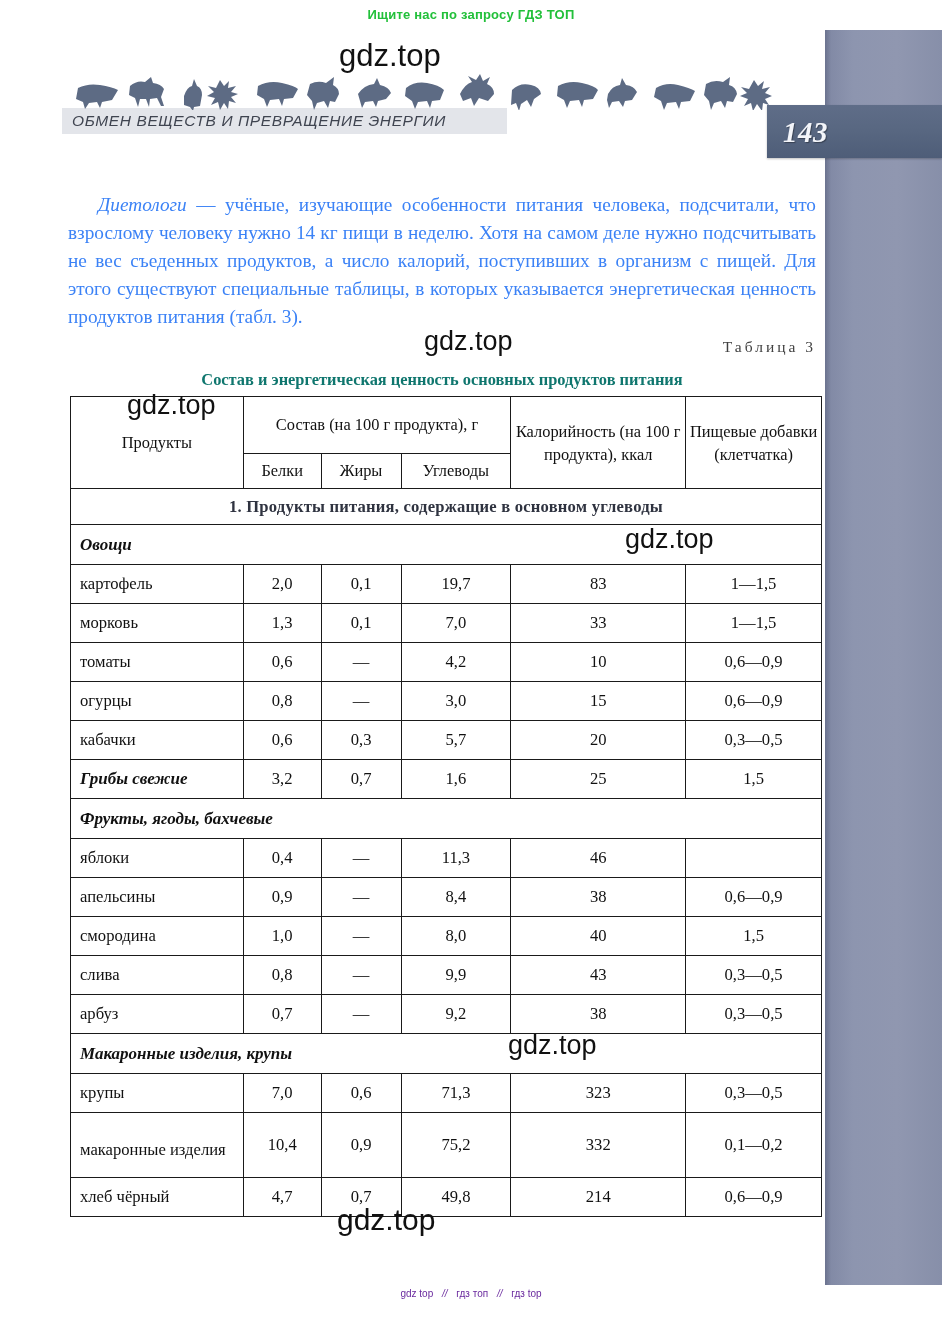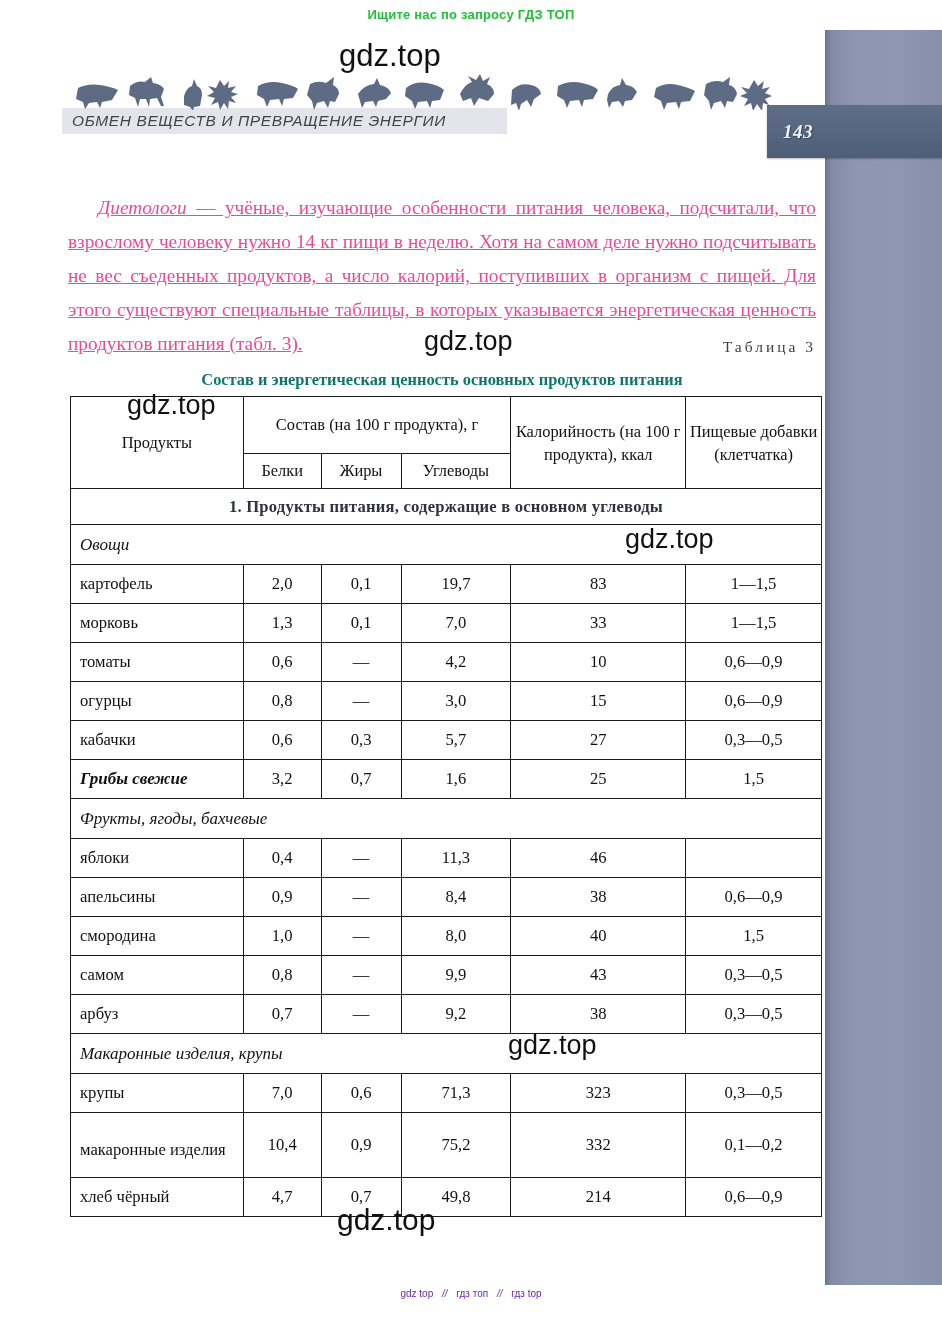--- a/index.html
+++ b/index.html
@@ -65,21 +65,21 @@
     z-index: 12;
   }
   .page-tab .num {
     position: absolute;
     left: 16px; top: 50%;
     transform: translateY(-50%);
     color: #f3f5fa;
     font-family: "Liberation Serif", serif;
     font-style: italic;
     font-weight: bold;
-    font-size: 19px;
+    font-size: 29px;
     letter-spacing: .5px;
     text-shadow: 1px 1px 1px rgba(0,0,0,.35);
   }
 
   
   .animal-band {
     position: absolute;
     left: 72px; top: 74px;
     width: 730px; height: 36px;
     z-index: 8;
@@ -107,26 +107,25 @@
     white-space: nowrap;
     z-index: 9;
   }
 
   
   .body-par {
     position: absolute;
     left: 68px; top: 172px;
     width: 748px;
     font-size: 19.3px;
-    line-height: 34px;
+    line-height: 28px;
     text-align: justify;
     text-indent: 30px;
-    color: #ec4899;
+    color: #3b82f6;
     z-index: 10;
-    text-decoration: underline;
   }
   .body-par i { font-style: italic; }
 
   
   .tab-label {
     position: absolute;
     right: 126px; top: 338px;
     font-size: 15.5px;
     letter-spacing: 3px;
     color: #404040;
@@ -181,21 +180,21 @@
     font-weight: bold;
     font-size: 16.6px;
     color: #2f3340;
     height: 35px;
     letter-spacing: .2px;
   }
 
   .group-row td {
     height: 39px;
     font-style: italic;
-    font-weight: normal;
+    font-weight: bold;
     font-size: 17px;
     padding-left: 9px;
     color: #111;
   }
 
   .data-row td { height: 38px; text-align: center; }
   .data-row td.name {
     text-align: left;
     padding-left: 9px;
   }
@@ -346,21 +345,21 @@
       <td>—</td>
       <td>3,0</td>
       <td>15</td>
       <td>0,6—0,9</td>
     </tr>
     <tr class="data-row">
       <td class="name">кабачки</td>
       <td>0,6</td>
       <td>0,3</td>
       <td>5,7</td>
-      <td>27</td>
+      <td>20</td>
       <td>0,3—0,5</td>
     </tr>
     <tr class="data-row">
       <td class="name-strong">Грибы свежие</td>
       <td>3,2</td>
       <td>0,7</td>
       <td>1,6</td>
       <td>25</td>
       <td>1,5</td>
     </tr>
@@ -387,21 +386,21 @@
     </tr>
     <tr class="data-row">
       <td class="name">смородина</td>
       <td>1,0</td>
       <td>—</td>
       <td>8,0</td>
       <td>40</td>
       <td>1,5</td>
     </tr>
     <tr class="data-row">
-      <td class="name">самом</td>
+      <td class="name">слива</td>
       <td>0,8</td>
       <td>—</td>
       <td>9,9</td>
       <td>43</td>
       <td>0,3—0,5</td>
     </tr>
     <tr class="data-row">
       <td class="name">арбуз</td>
       <td>0,7</td>
       <td>—</td>

